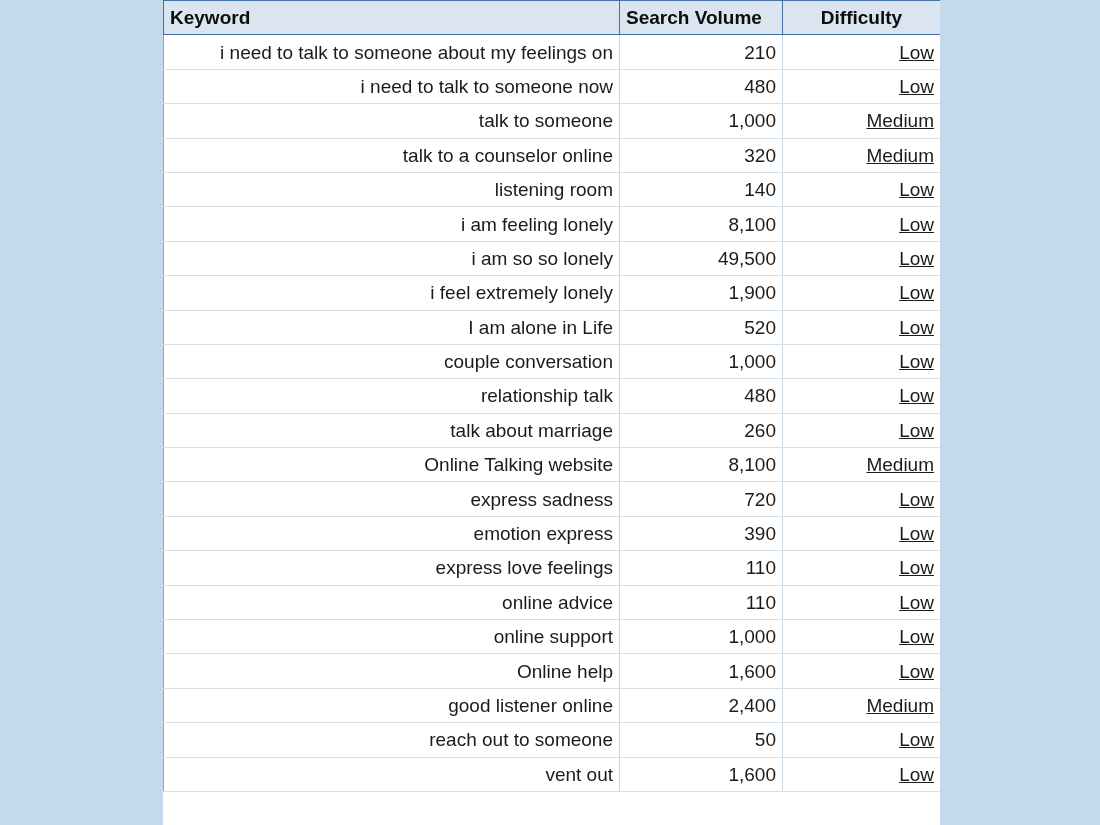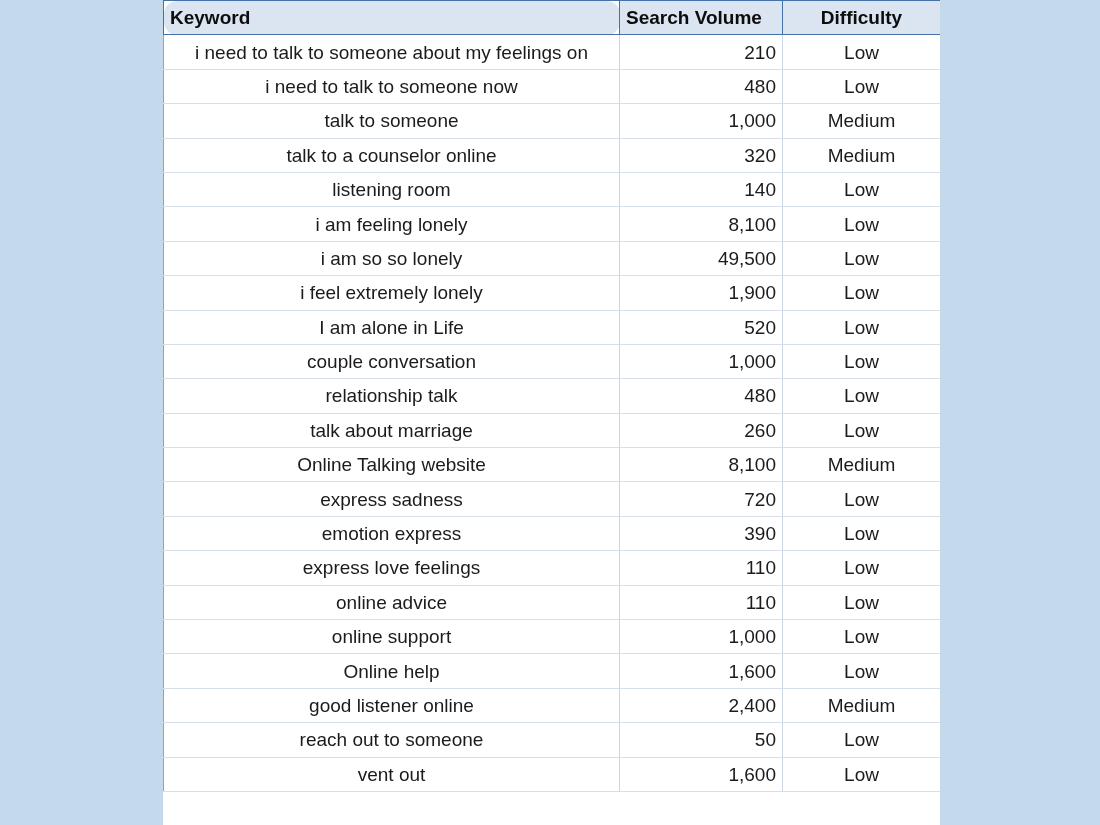--- a/index.html
+++ b/index.html
@@ -42,27 +42,27 @@
     border: 1px solid #b3c6d9;
     overflow: hidden;
     white-space: nowrap;
   }
   table.kw-table thead th {
     background: #dbe5f1;
     font-weight: bold;
     border: 1px solid #4472a8;
     color: #0d0d0d;
   }
-  thead th.h-keyword { text-align: left; border-radius: 13px; }
+  thead th.h-keyword { text-align: left; }
   thead th.h-volume  { text-align: left; }
   thead th.h-diff    { text-align: center; }
 
-  td.td-keyword { text-align: center; }
+  td.td-keyword { text-align: right; }
   td.td-volume  { text-align: right; padding-right: 8px; }
-  td.td-diff    { text-align: center; padding-left: 8px; }
+  td.td-diff    { text-align: right; padding-left: 8px; text-decoration: underline; }
 
   
   table.kw-table tbody td {
     border-left-color: #c9d6e4;
     border-right-color: #c9d6e4;
     border-top-color: #d7dfe8;
     border-bottom-color: #d7dfe8;
   }
   table.kw-table tbody td.td-keyword { border-left-color: #8aa6c4; }
   table.kw-table tbody td.td-diff { border-right-color: #8aa6c4; }

